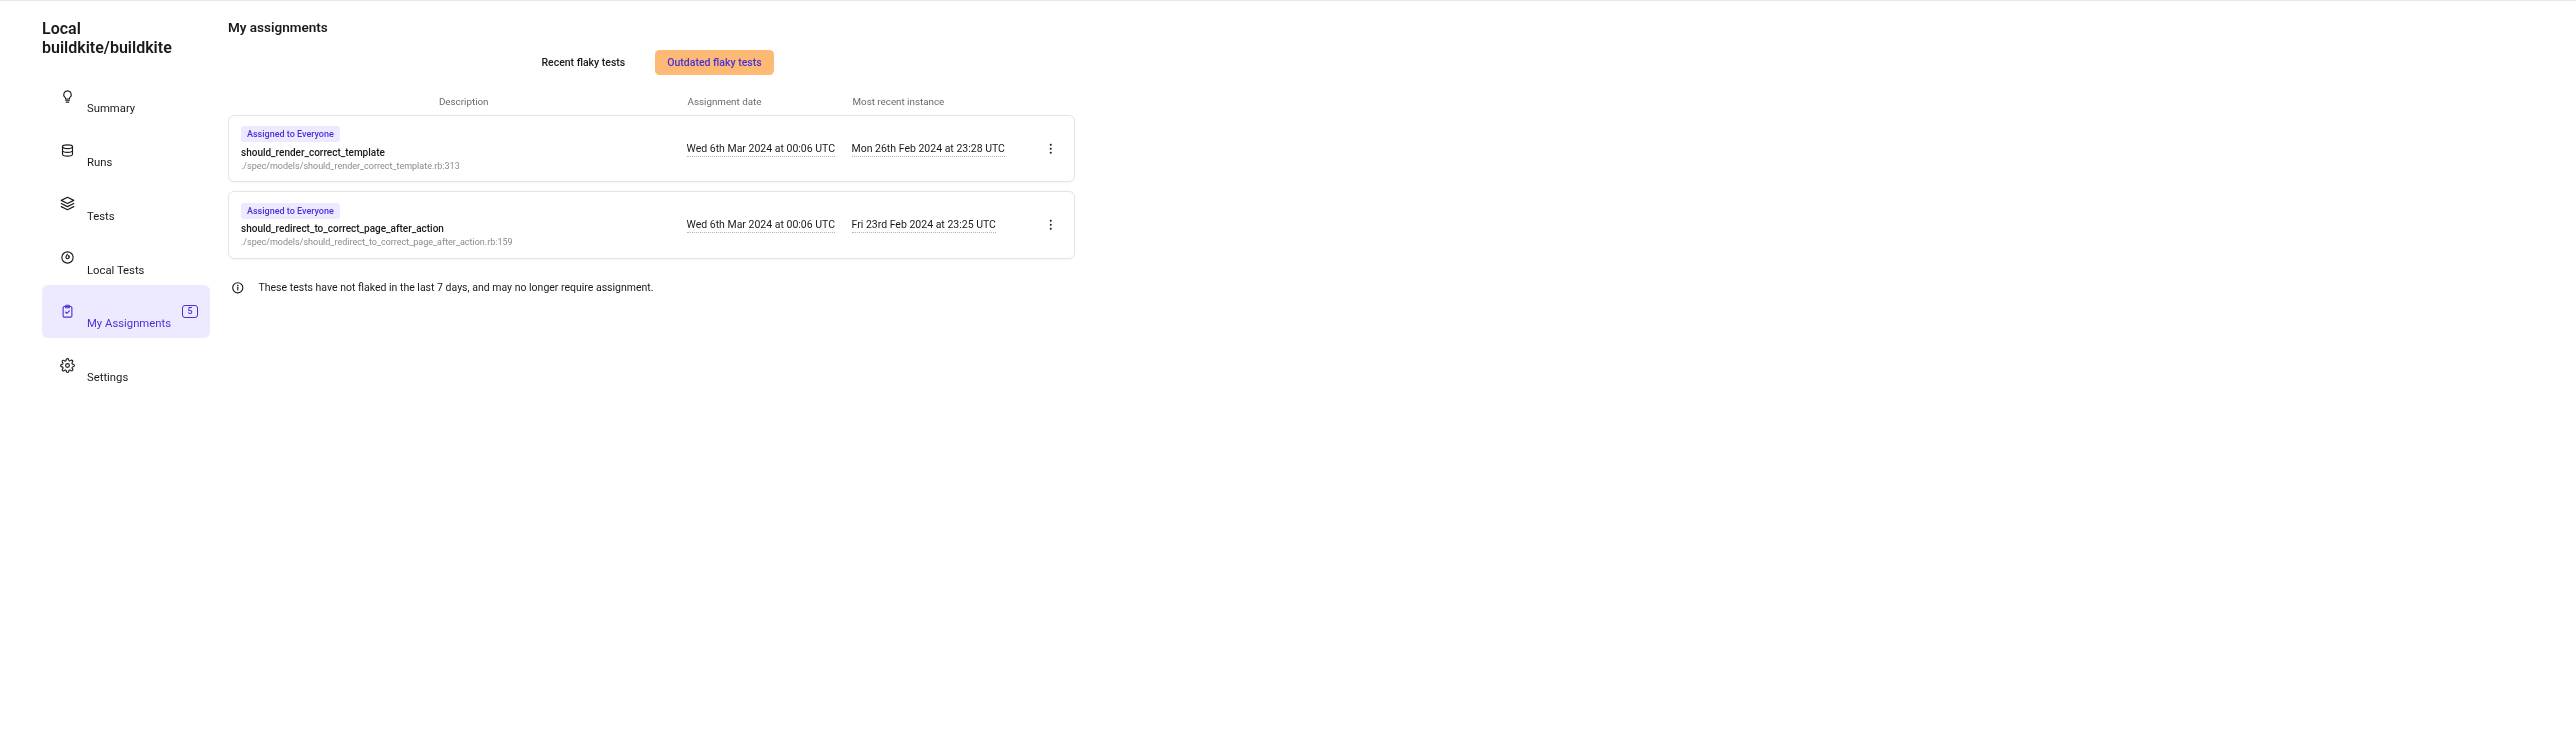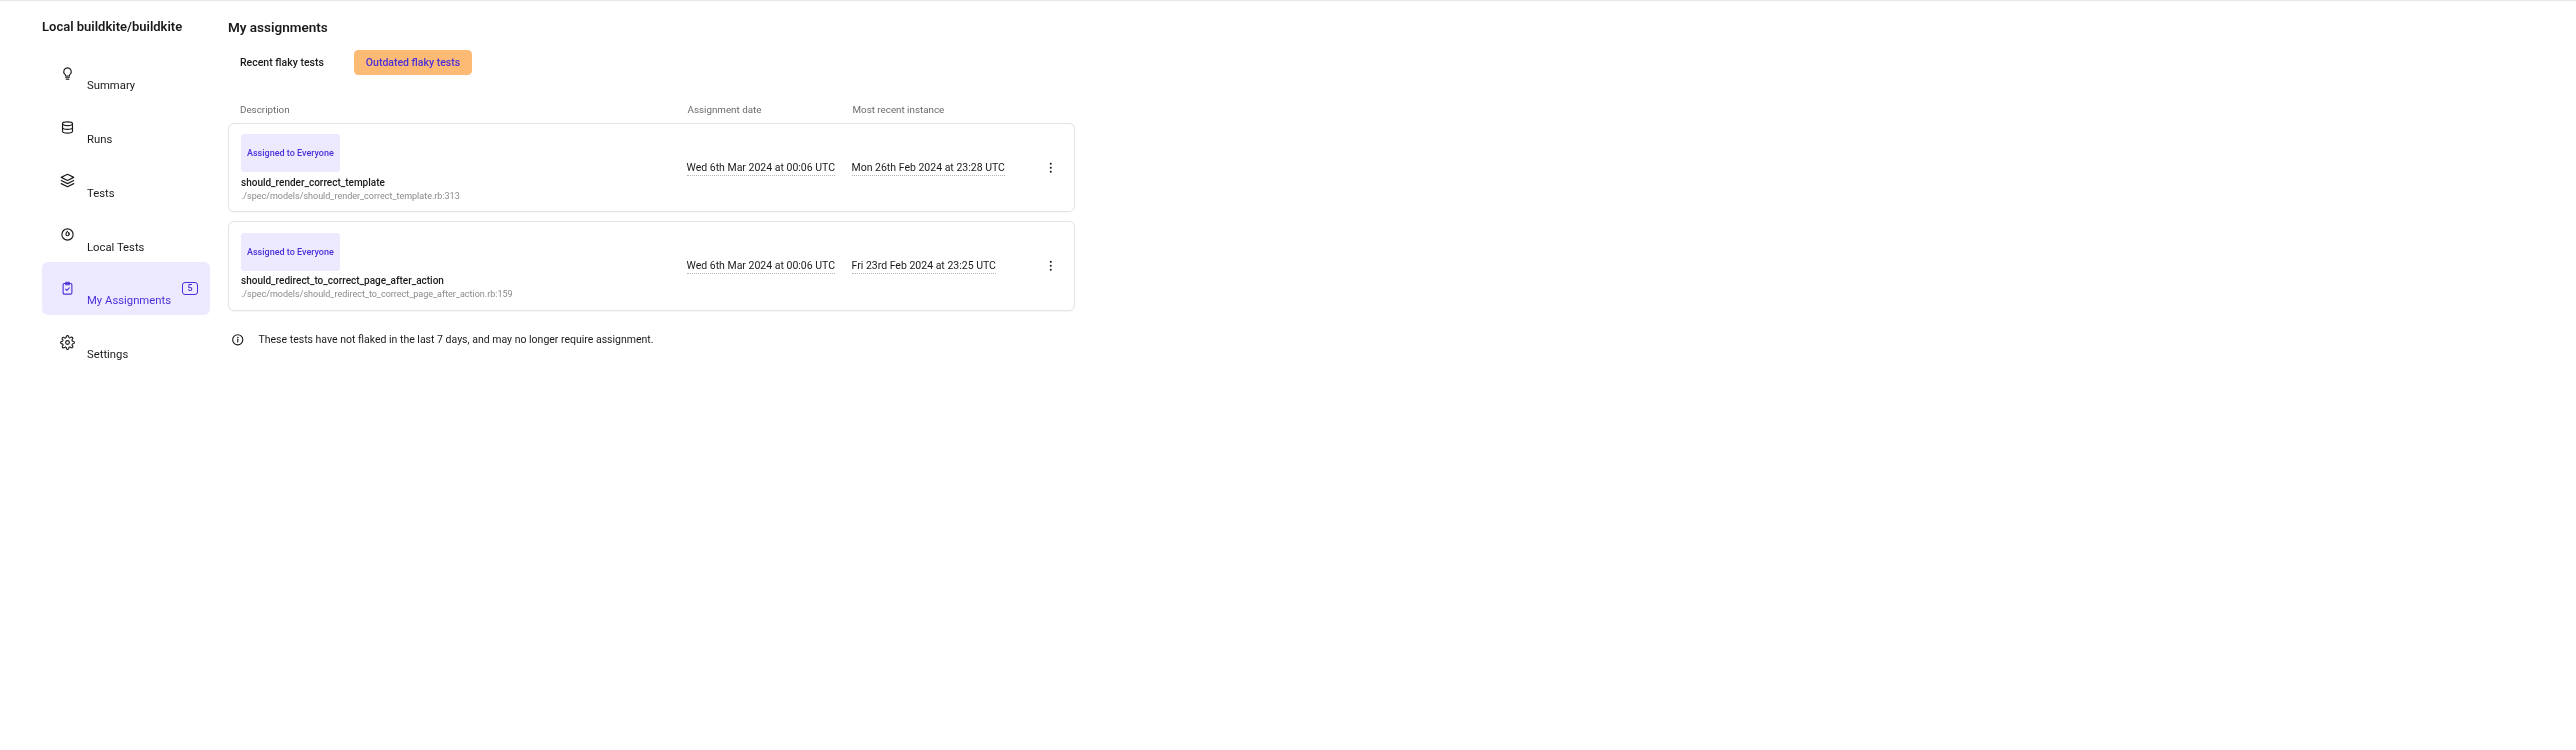--- a/index.html
+++ b/index.html
@@ -13,21 +13,21 @@
     .layout {
       display: flex;
       min-height: 100vh;
     }
     .sidebar {
       width: 210px;
       padding: 18px 0 18px 0;
       flex-shrink: 0;
     }
     .sidebar-title {
-      font-size: 13px;
+      font-size: 16px;
       font-weight: 600;
       padding: 0 18px 12px 42px;
       color: #1a1a1a;
     }
     .nav-item {
       display: flex;
       align-items: center;
       padding: 7.5px 12px 7.5px 18px;
       margin: 0.8px 0 0.8px 42px;
       border-radius: 6px;
@@ -68,41 +68,42 @@
       padding: 18px 36px 18px 18px;
       max-width: 901px;
     }
     .page-title {
       font-size: 13.5px;
       font-weight: 600;
       margin-bottom: 15px;
     }
     .tabs {
       display: flex;
+      justify-content: center;
       gap: 18px;
-      margin-bottom: 29px;
+      margin-bottom: 21px;
     }
     .tab {
       padding: 6px 12px;
       border-radius: 4.5px;
       cursor: pointer;
       font-size: 10.5px;
       font-weight: 500;
     }
     .tab.active {
       background: #fdba74;
       color: #4b30d9;
     }
     .table-header {
       display: flex;
       padding: 0 12px 7.5px 12px;
       color: #6b6b6b;
       font-size: 9.8px;
     }
-    .col-desc { flex: 1; }
+    .col-desc { flex: 1; text-align: center; }
     .col-assign { width: 165px; }
     .col-recent { width: 188px; }
     .col-actions { width: 22.5px; }
     .card {
       border: 0.8px solid #e4e4e4;
       border-radius: 6px;
       box-shadow: 0 0.8px 1.5px rgba(0,0,0,0.04);
       padding: 10.5px 12px;
       margin-bottom: 9px;
       display: flex;
@@ -111,21 +112,21 @@
     .card-desc { flex: 1; min-width: 0; }
     .card-assign { width: 165px; }
     .card-recent { width: 188px; }
     .card-actions { width: 22.5px; display:flex; align-items:center; justify-content:center; }
     .badge {
       display: inline-block;
       background: #edeaff;
       color: #4b30d9;
       font-size: 9px;
       font-weight: 500;
-      padding: 14px 6px;
+      padding: 3px 6px;
       border-radius: 3px;
       margin-bottom: 4.5px;
     }
     .test-name {
       font-size: 10px;
       font-weight: 500;
       color: #1a1a1a;
       margin-bottom: 3px;
     }
     .test-path {

